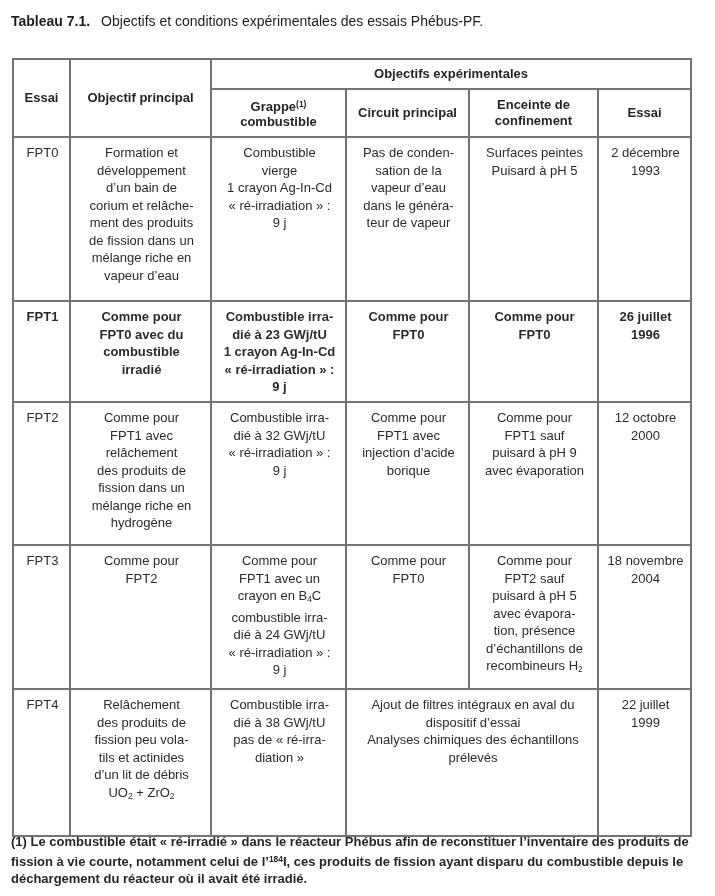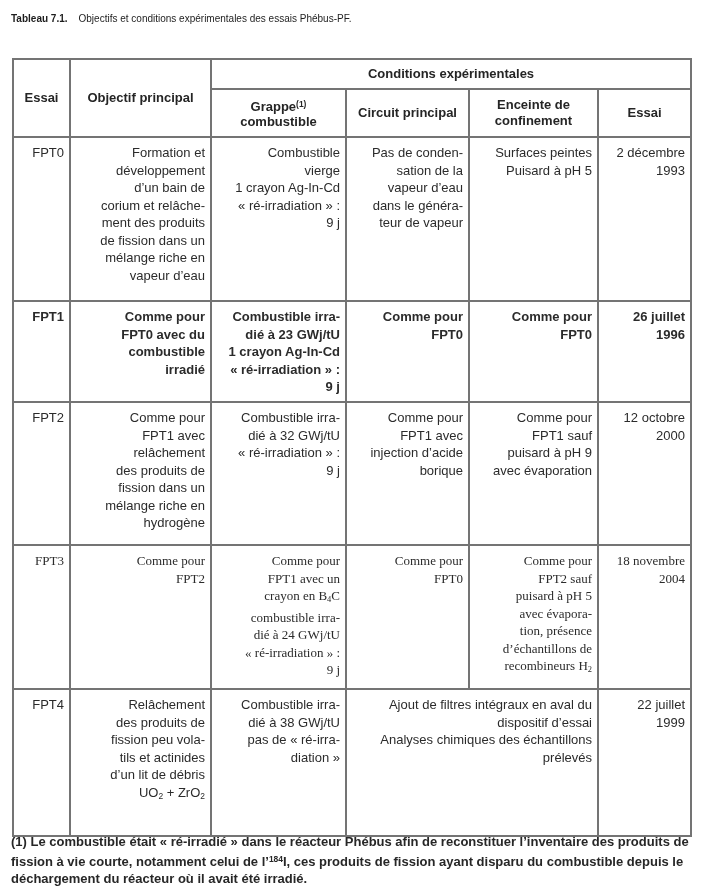--- a/index.html
+++ b/index.html
@@ -4,49 +4,49 @@
 <style>
   * { margin:0; padding:0; box-sizing:border-box; }
   html, body { width:715px; height:896px; }
   body {
     background:#ffffff;
     font-family:"Liberation Sans","DejaVu Sans",sans-serif;
     color:#2b2b2b;
     position:relative;
     overflow:hidden;
   }
-  .caption { position:absolute; left:11px; top:13px; font-size:10px; color:#1d1d1d; white-space:nowrap; }
+  .caption { position:absolute; left:11px; top:13px; font-size:14px; color:#1d1d1d; white-space:nowrap; }
   .caption .t-num { font-weight:bold; }
   .caption .t-txt { margin-left:11px; }
 
   table.main {
     position:absolute; left:12px; top:58px;
     width:678px;
     border-collapse:collapse;
     table-layout:fixed;
   }
   th, td { border:2px solid #747474; }
   th {
     font-size:13px; font-weight:bold; color:#252525;
     text-align:center; vertical-align:middle;
     line-height:16px; padding:2px 3px;
     white-space:nowrap; overflow:hidden;
   }
   td {
     font-size:13px; color:#2b2b2b;
-    text-align:right; vertical-align:top;
+    text-align:center; vertical-align:top;
     padding:6px 5px 4px 7px; line-height:17.5px;
     white-space:nowrap; overflow:hidden;margin-top:40px;
   }
   tr.hr1 { height:30px; }
   tr.hr2 { height:48px; }
   tr.r0 { height:164px; }
   tr.r1 { height:101px;font-weight:bold; }
   tr.r2 { height:143px; }
-  tr.r3 { height:144px;font-family:Liberation Serif, serif; }
+  tr.r3 { height:144px; }
   tr.r4 { height:147px; }
   sub { font-size:0.65em; vertical-align:-0.25em; }
   sup { font-size:0.65em; vertical-align:0.45em; }
 
   .footnote {
     position:absolute; left:11px; top:833px; width:702px;
     font-size:13px; line-height:17.8px; color:#272727;
     white-space:nowrap; overflow:hidden;font-weight:bold;
   }
 </style>
@@ -63,21 +63,21 @@
       <col style="width:141px">
       <col style="width:135px">
       <col style="width:123px">
       <col style="width:129px">
       <col style="width:93px">
   </colgroup>
   <thead>
     <tr class="hr1">
       <th rowspan="2">Essai</th>
       <th rowspan="2">Objectif principal</th>
-      <th colspan="4">Conditions expérimentales</th>
+      <th colspan="4">Objectifs expérimentales</th>
     </tr>
     <tr class="hr2">
       <th>Grappe<sup>(1)</sup><br>combustible</th>
       <th>Circuit principal</th>
       <th>Enceinte de<br>confinement</th>
       <th>Essai</th>
     </tr>
   </thead>
   <tbody>
     <tr class="r0">

